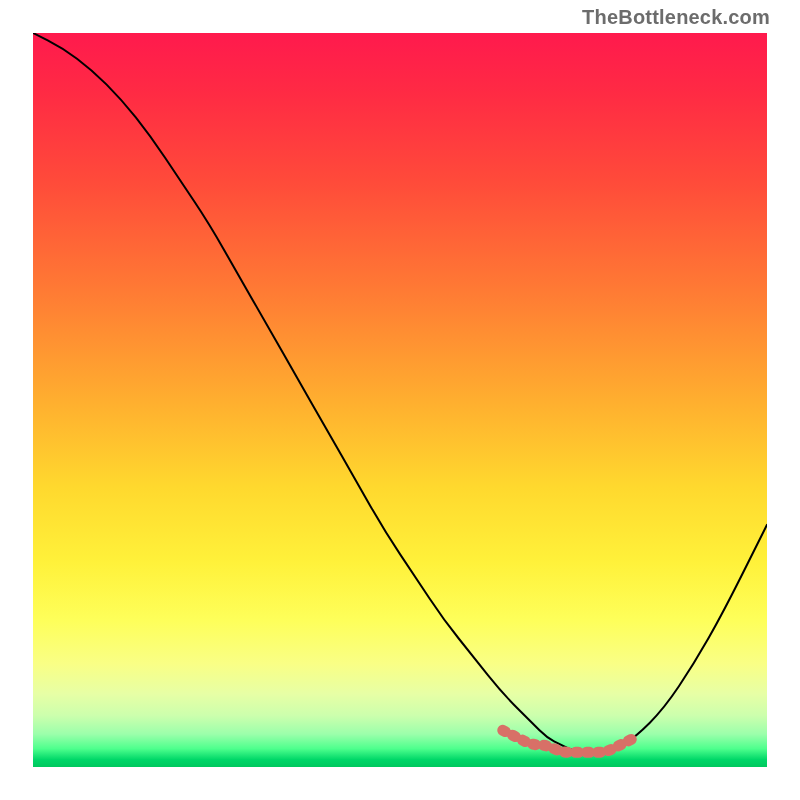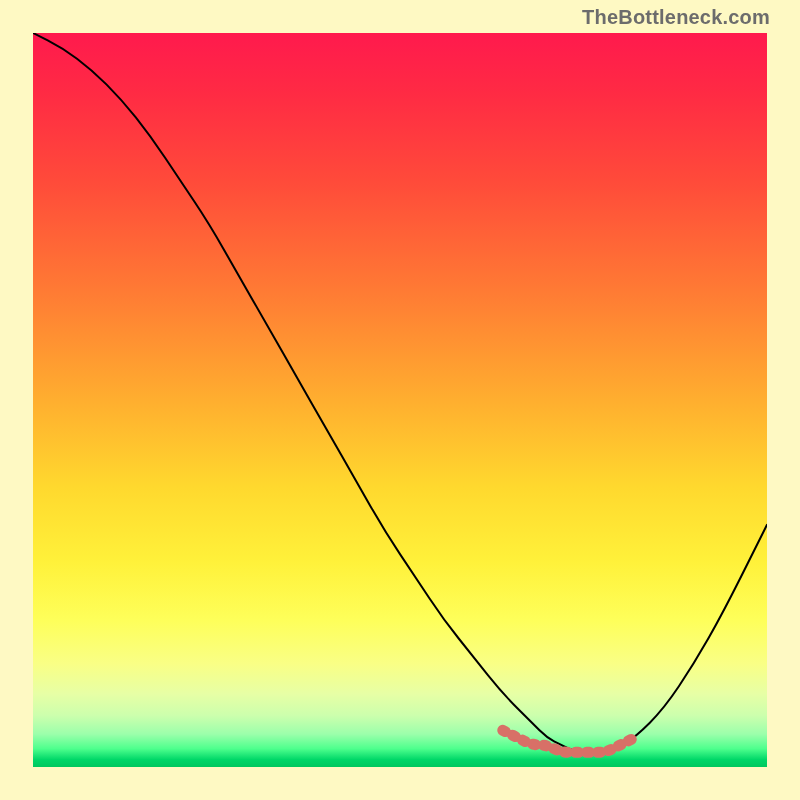--- a/index.html
+++ b/index.html
@@ -8,21 +8,21 @@
     width: 800px;
     height: 800px;
     background: #000;
     overflow: hidden;
     font-family: Arial, Helvetica, sans-serif;
   }
   .stage {
     position: relative;
     width: 800px;
     height: 800px;
-    background: #fef9c3;
+    background: #ffffff;
   }
   .plot {
     position: absolute;
     left: 33px;
     top: 33px;
     width: 734px;
     height: 734px;
     
     background: linear-gradient(to bottom,
       #ff1a4d 0%,

